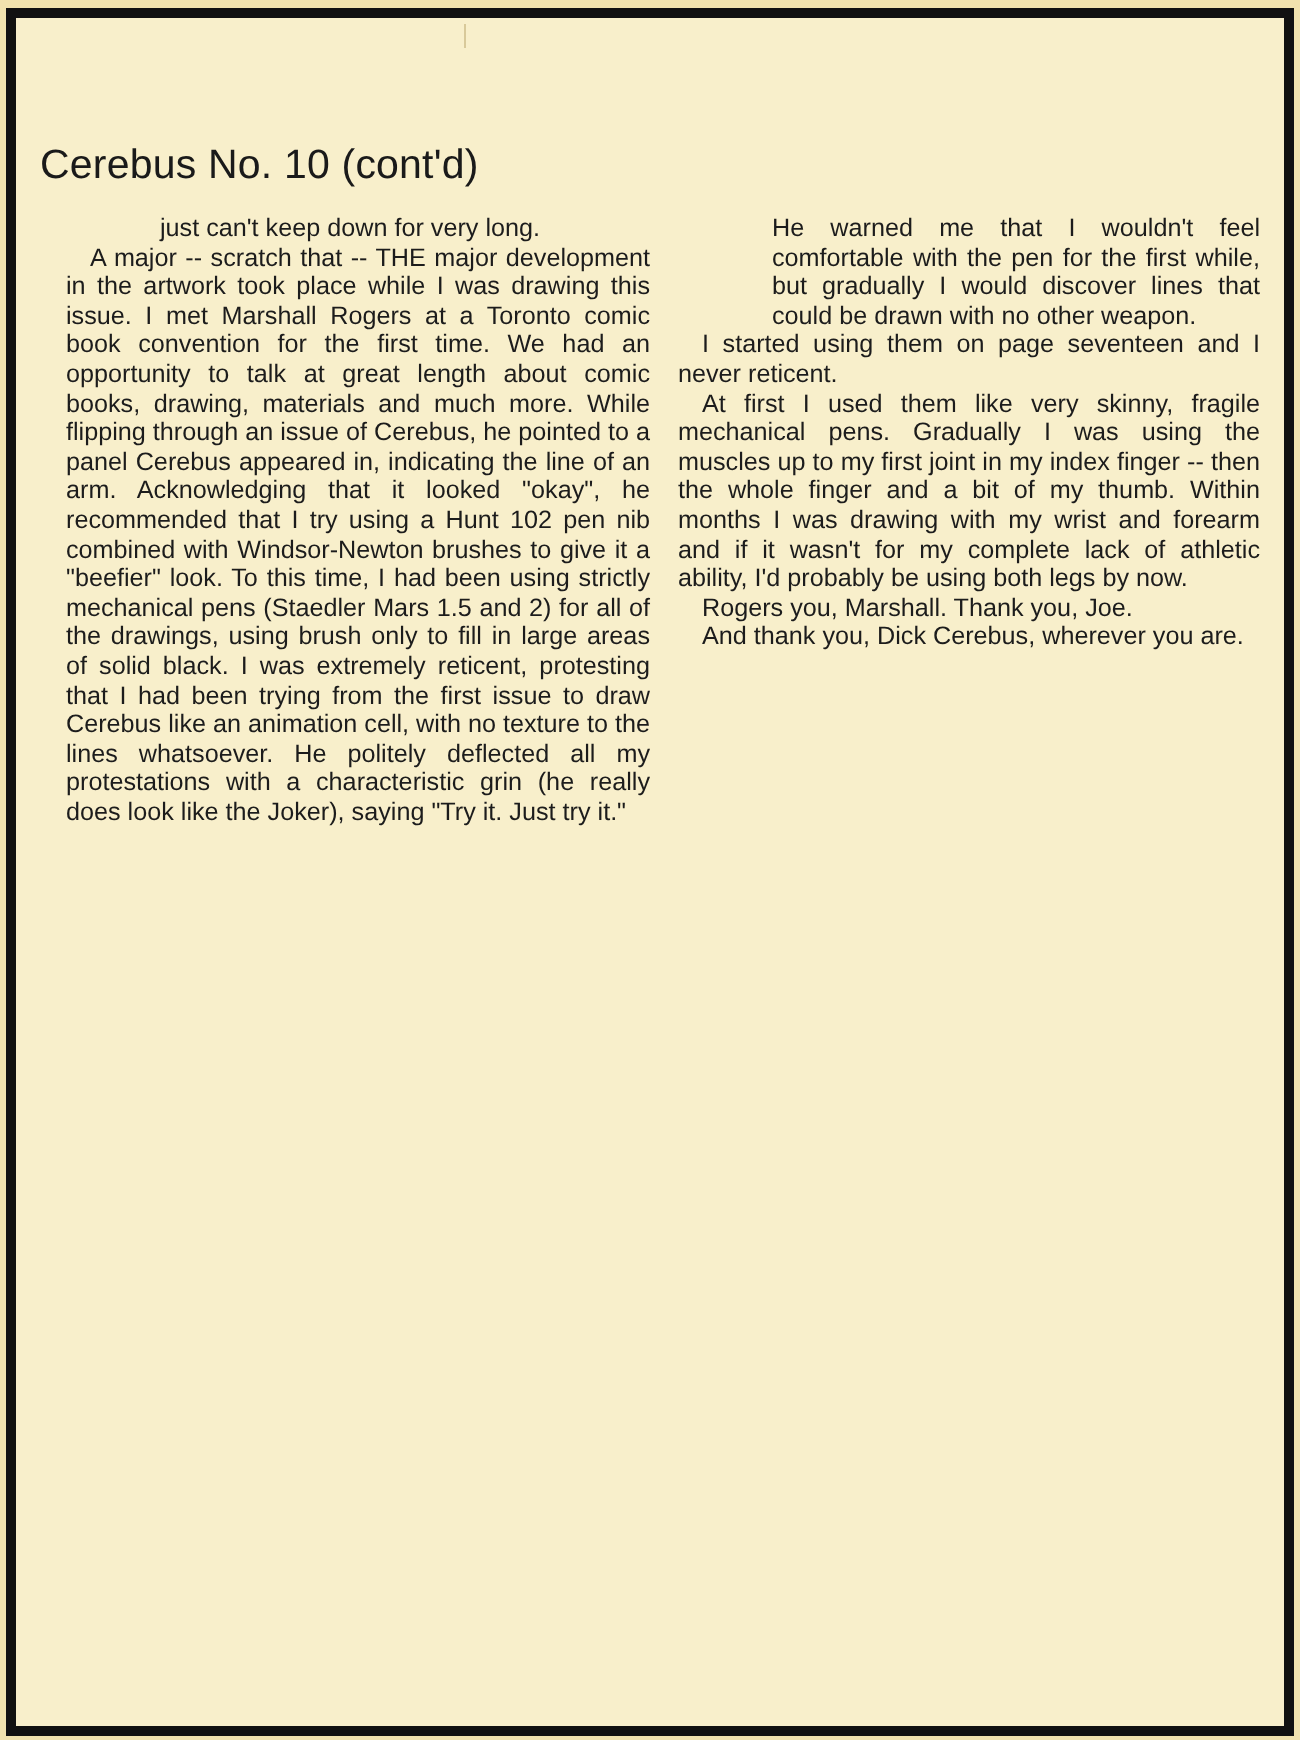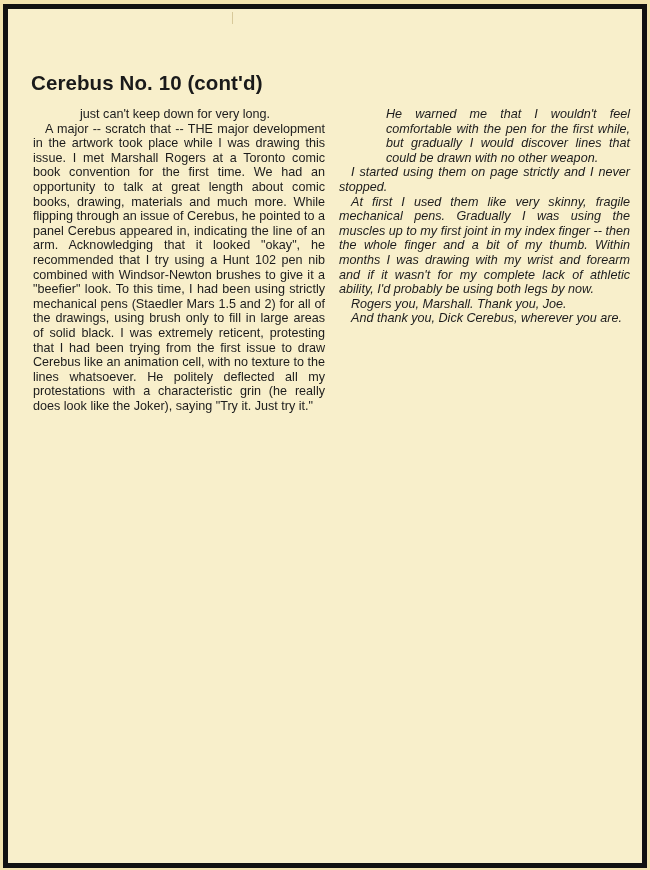--- a/index.html
+++ b/index.html
@@ -13,40 +13,40 @@
   .frame {
     position: absolute;
     left: 3px; top: 4px;
     width: 634px; height: 854px;
     border: 5px solid #111;
     background: #f8efcb;
     box-sizing: content-box;
   }
   .title {
     position: absolute;
-    left: 31px; top: 71px;
+    left: 20px; top: 71px;
     margin: 0;
     font-family: "Liberation Sans", sans-serif;
-    font-weight: bold;
+    font-weight: normal;
     font-size: 20.5px;
     color: #1a1a1a;
     letter-spacing: 0.1px;
   }
   .col {
     position: absolute;
     top: 107px;
     width: 292px;
     font-family: "Liberation Sans", sans-serif;
     font-size: 12.6px;
     line-height: 14.6px;
     color: #1c1c1c;
     text-align: justify;
   }
   .col.left { left: 33px; }
-  .col.right { left: 339px; width: 291px; font-style: italic; }
+  .col.right { left: 339px; width: 291px; }
   .col p { margin: 0; text-indent: 12px; }
   .col p.noindent { text-indent: 0; padding-left: 47px; }
   .mark {
     position: absolute; left: 232px; top: 12px;
     width: 1px; height: 12px; background: #d8c99a;
   }
 </style>
 </head>
 <body>
 
@@ -55,17 +55,17 @@
 
 <h1 class="title">Cerebus No. 10 (cont'd)</h1>
 
 <div class="col left">
   <p class="noindent">just can't keep down for very long.</p>
   <p>A major -- scratch that -- THE major development in the artwork took place while I was drawing this issue. I met Marshall Rogers at a Toronto comic book convention for the first time. We had an opportunity to talk at great length about comic books, drawing, materials and much more. While flipping through an issue of Cerebus, he pointed to a panel Cerebus appeared in, indicating the line of an arm. Acknowledging that it looked "okay", he recommended that I try using a Hunt 102 pen nib combined with Windsor-Newton brushes to give it a "beefier" look. To this time, I had been using strictly mechanical pens (Staedler Mars 1.5 and 2) for all of the drawings, using brush only to fill in large areas of solid black. I was extremely reticent, protesting that I had been trying from the first issue to draw Cerebus like an animation cell, with no texture to the lines whatsoever. He politely deflected all my protestations with a characteristic grin (he really does look like the Joker), saying "Try it. Just try it."</p>
 </div>
 
 <div class="col right">
   <p class="noindent">He warned me that I wouldn't feel comfortable with the pen for the first while, but gradually I would discover lines that could be drawn with no other weapon.</p>
-  <p>I started using them on page strictly and I never stopped.</p>
+  <p>I started using them on page seventeen and I never reticent.</p>
   <p>At first I used them like very skinny, fragile mechanical pens. Gradually I was using the muscles up to my first joint in my index finger -- then the whole finger and a bit of my thumb. Within months I was drawing with my wrist and forearm and if it wasn't for my complete lack of athletic ability, I'd probably be using both legs by now.</p>
   <p>Rogers you, Marshall. Thank you, Joe.</p>
   <p>And thank you, Dick Cerebus, wherever you are.</p>
 </div>
 
 </body></html>

